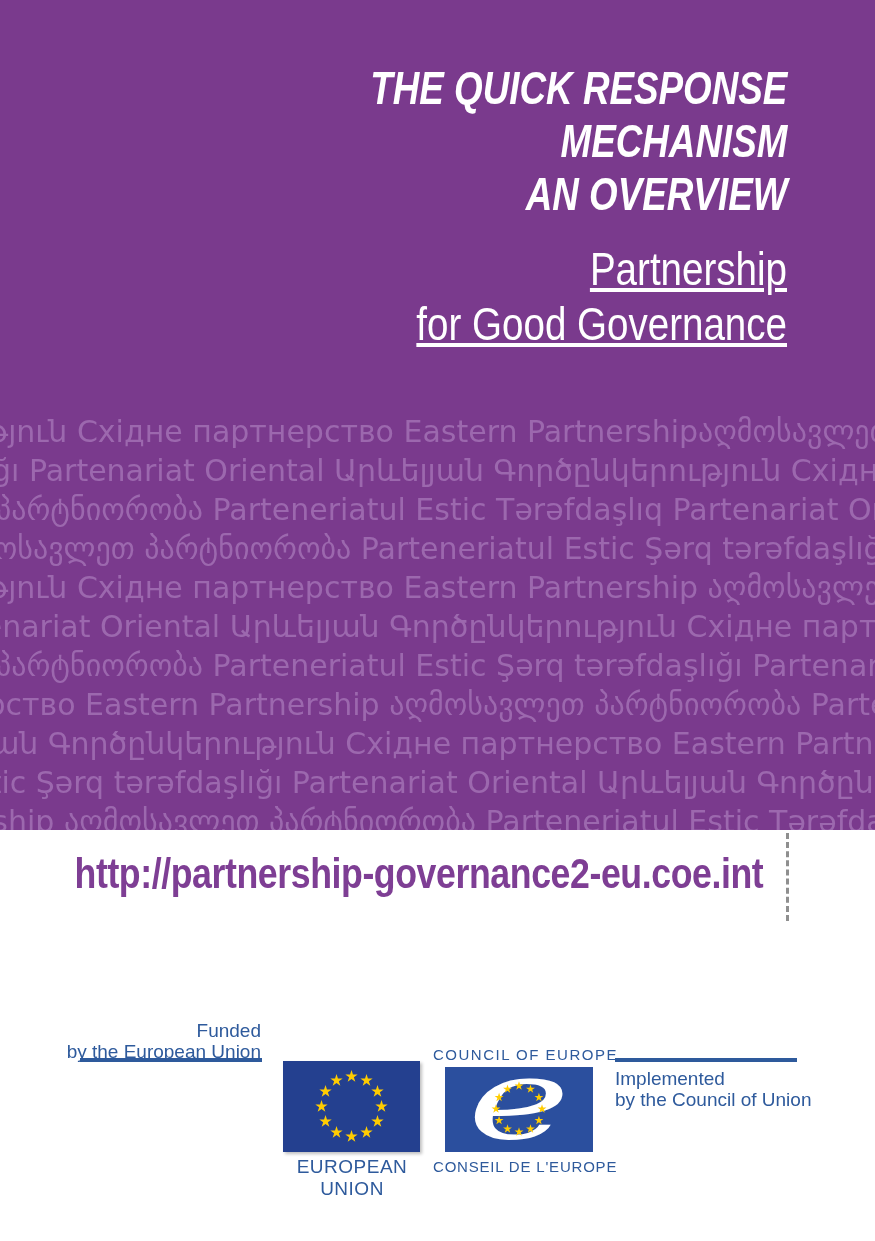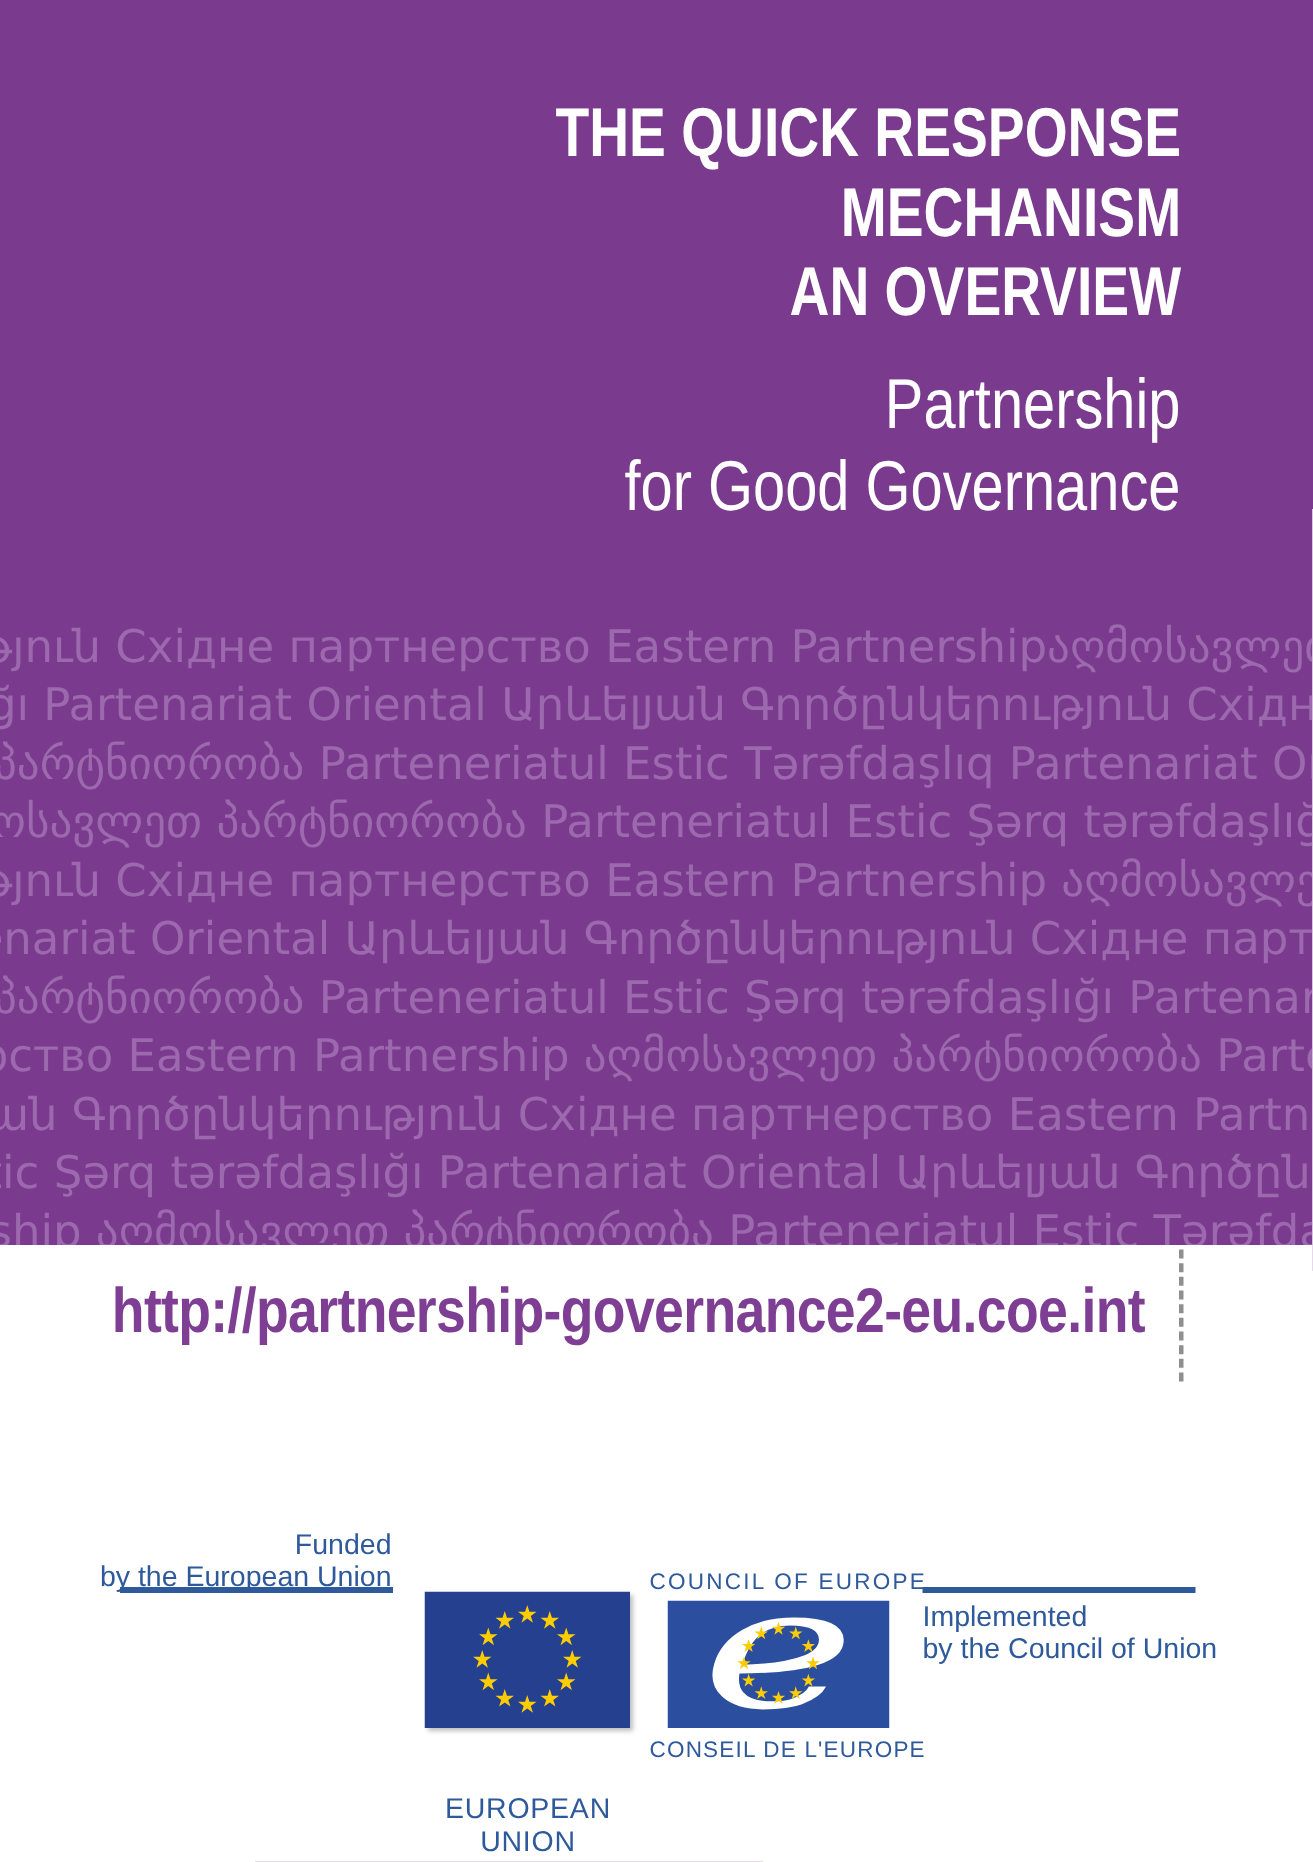--- a/index.html
+++ b/index.html
@@ -5,26 +5,26 @@
   html,body { margin:0; padding:0; background:#ffffff; }
   .page {
     position:relative; width:875px; height:1241px; background:#fff;
     overflow:hidden; font-family:"Liberation Sans", sans-serif;
   }
   
   .purple {
     position:absolute; left:0; top:0; width:875px; height:830px;
     background:var(--purple-bg,#7a3a8d); overflow:hidden;
   }
-  .title { position:absolute; top:62px; right:88px; text-align:right; color:#fff; }
+  .title { position:absolute; top:62px; right:88px; text-align:right; color:#fff;font-style:italic; }
   .t-line {
     font-weight:bold; font-size:46px; line-height:53px; white-space:nowrap;
     transform:scaleX(0.80); transform-origin:100% 50%;
   }
-  .subtitle { position:absolute; top:241px; right:88px; text-align:right; color:#fff; }
+  .subtitle { position:absolute; top:241px; right:88px; text-align:right; color:#fff;text-decoration:underline; }
   .s-line {
     font-weight:400; font-size:47px; line-height:55px; white-space:nowrap;
     transform:scaleX(0.82); transform-origin:100% 50%;
   }
   
   .watermark {
     position:absolute; left:0; top:412px; width:875px; height:418px; overflow:hidden;
     font-family:"DejaVu Sans", sans-serif; font-size:30px; line-height:39px;
     color:var(--watermark-text,#9c68ae);
   }
@@ -62,21 +62,21 @@
   .impl-text {
     position:absolute; left:615px; top:1069px; text-align:left;
     color:var(--footer-blue,#2e5a9c); font-size:19px; line-height:20.5px; white-space:nowrap;
   }
   .eu-flag {
     position:absolute; left:283px; top:1061px; width:137px; height:91px;
     box-shadow:2px 2px 3px rgba(0,0,0,0.25);
   }
   .eu-caption {
     position:absolute; left:270px; top:1156px; width:164px; text-align:center;
-    color:var(--footer-blue,#2e5a9c); font-size:19px; letter-spacing:0.5px;margin-top:40px;
+    color:var(--footer-blue,#2e5a9c); font-size:19px; letter-spacing:0.5px;
   }
   .coe-logo { position:absolute; left:445px; top:1067px; width:148px; height:85px; }
   .coe-caption-top {
     position:absolute; left:433px; top:1046px; width:172px; text-align:left;
     color:var(--footer-blue,#2e5a9c); font-size:15px; letter-spacing:1.5px; white-space:nowrap;
   }
   .coe-caption-bottom {
     position:absolute; left:433px; top:1158px; width:172px; text-align:right;
     color:var(--footer-blue,#2e5a9c); font-size:15px; letter-spacing:0.8px; white-space:nowrap;
   }

